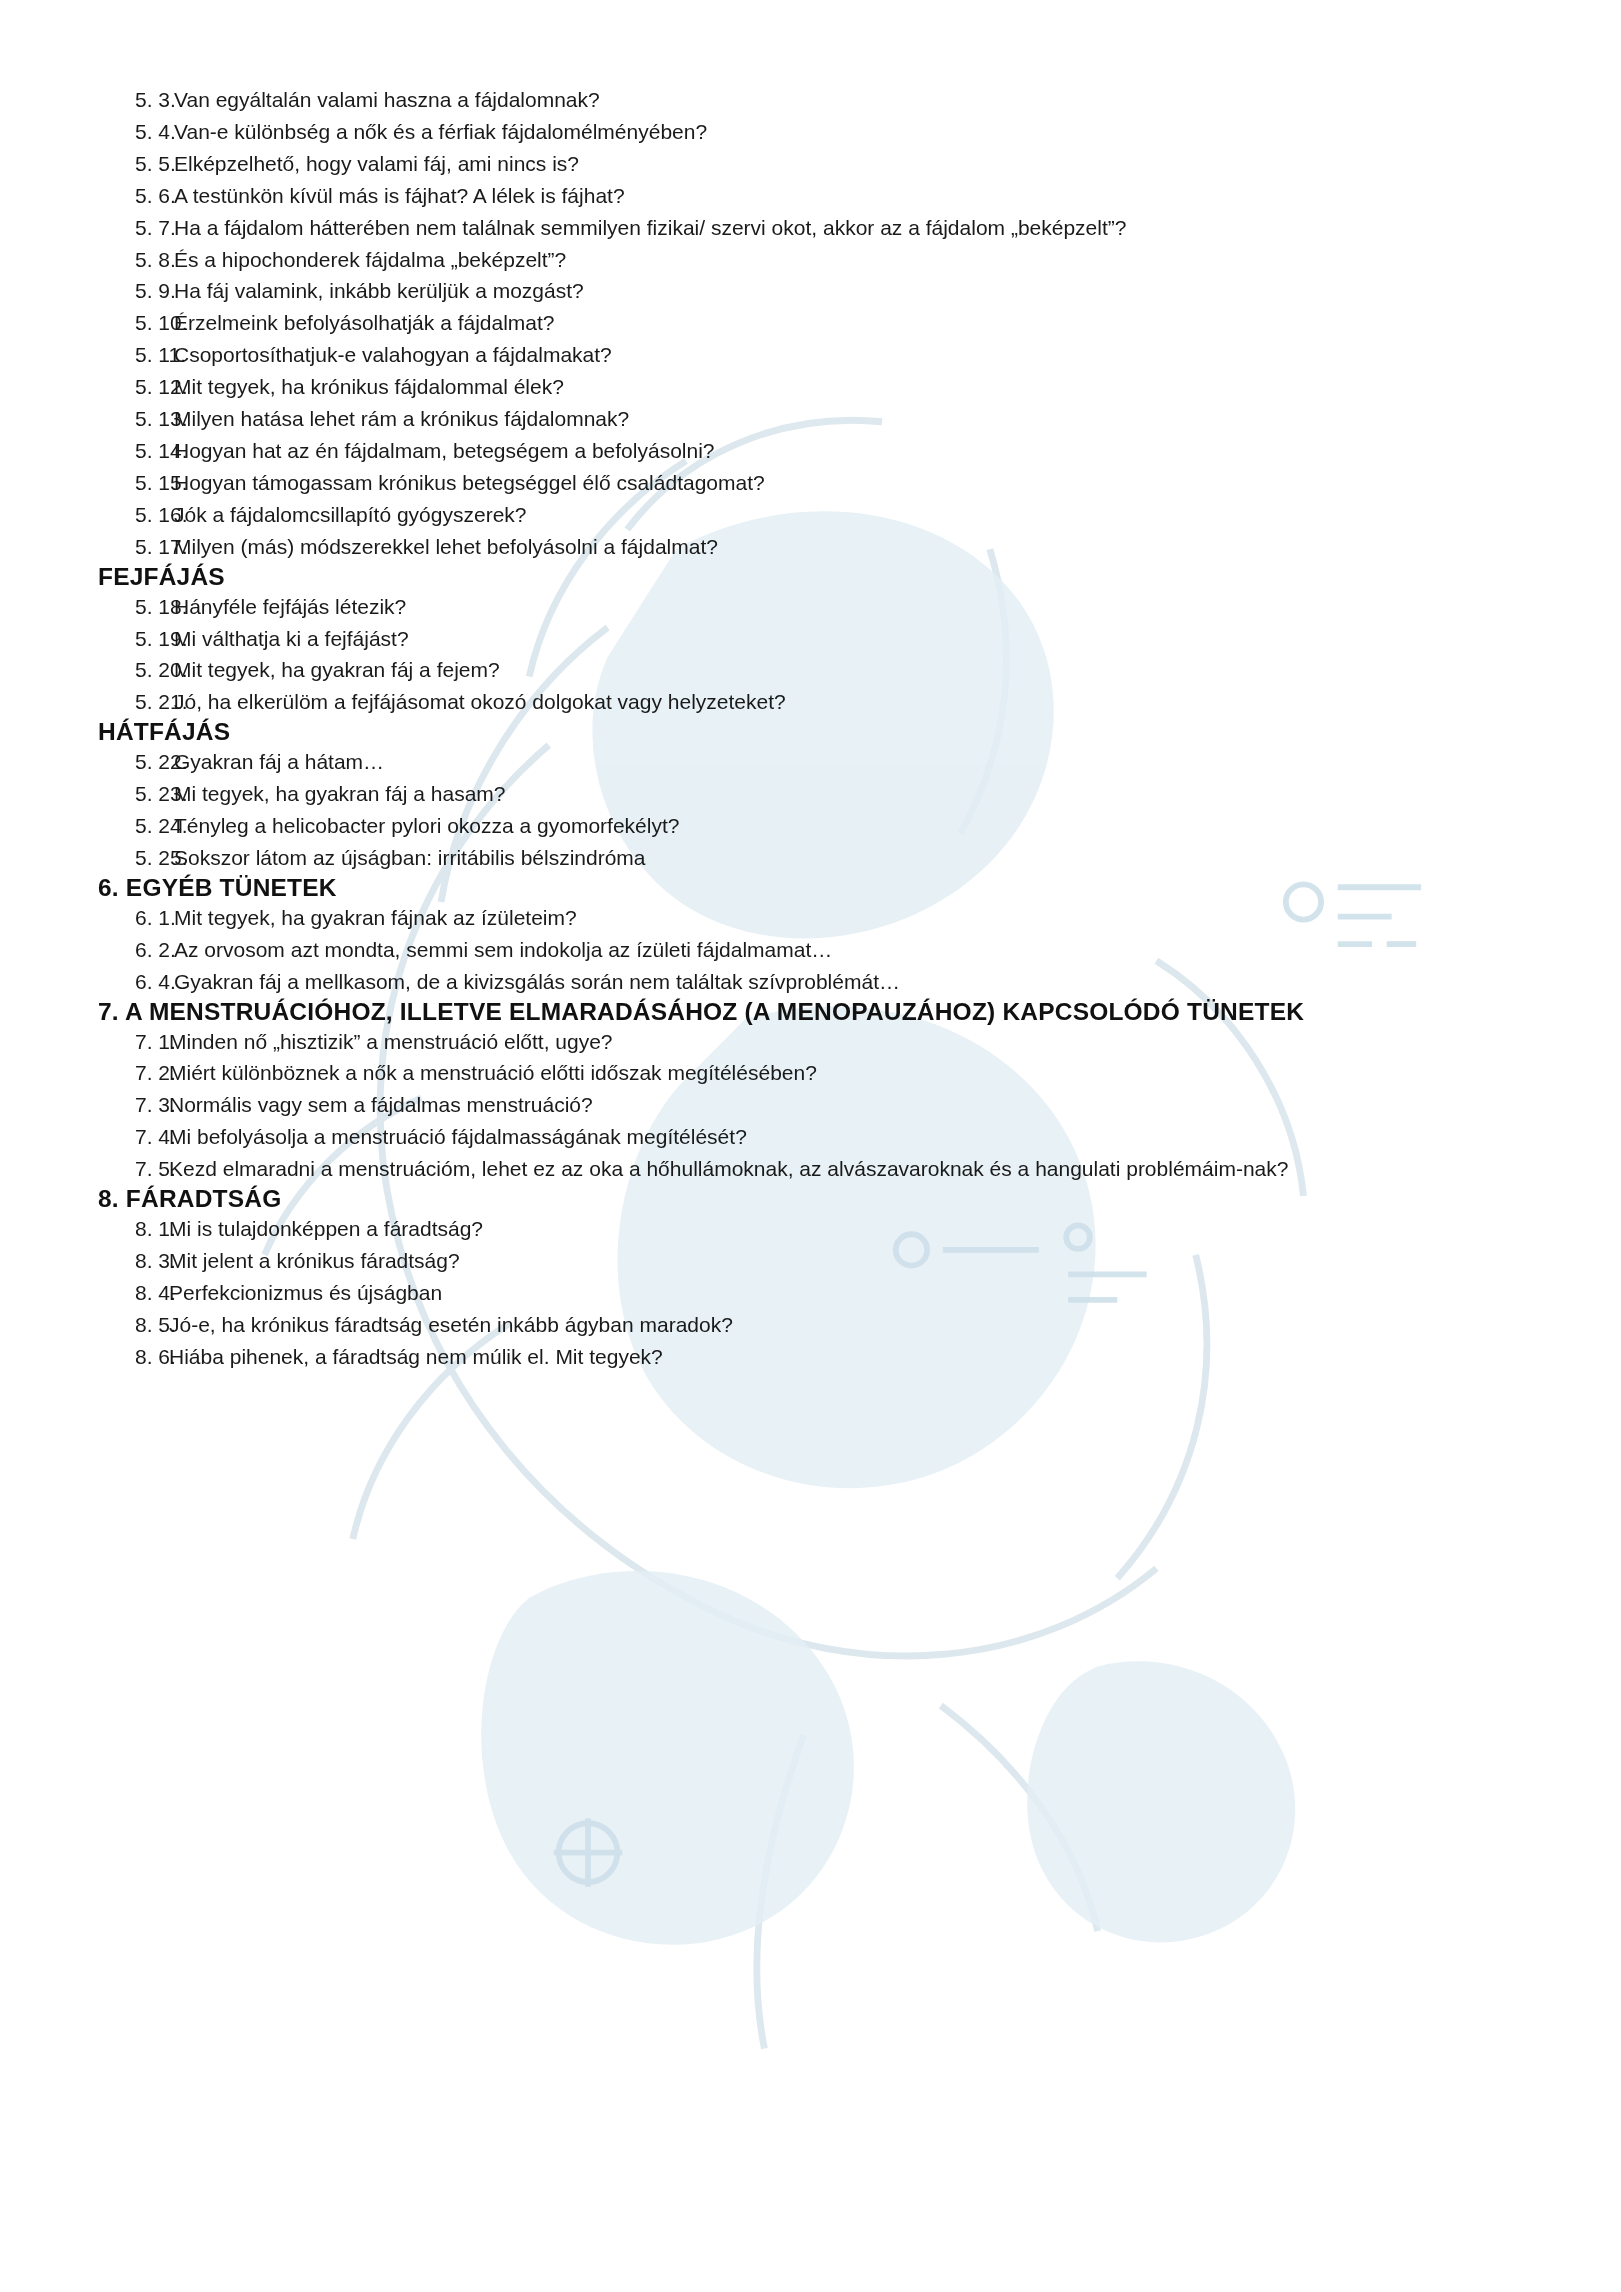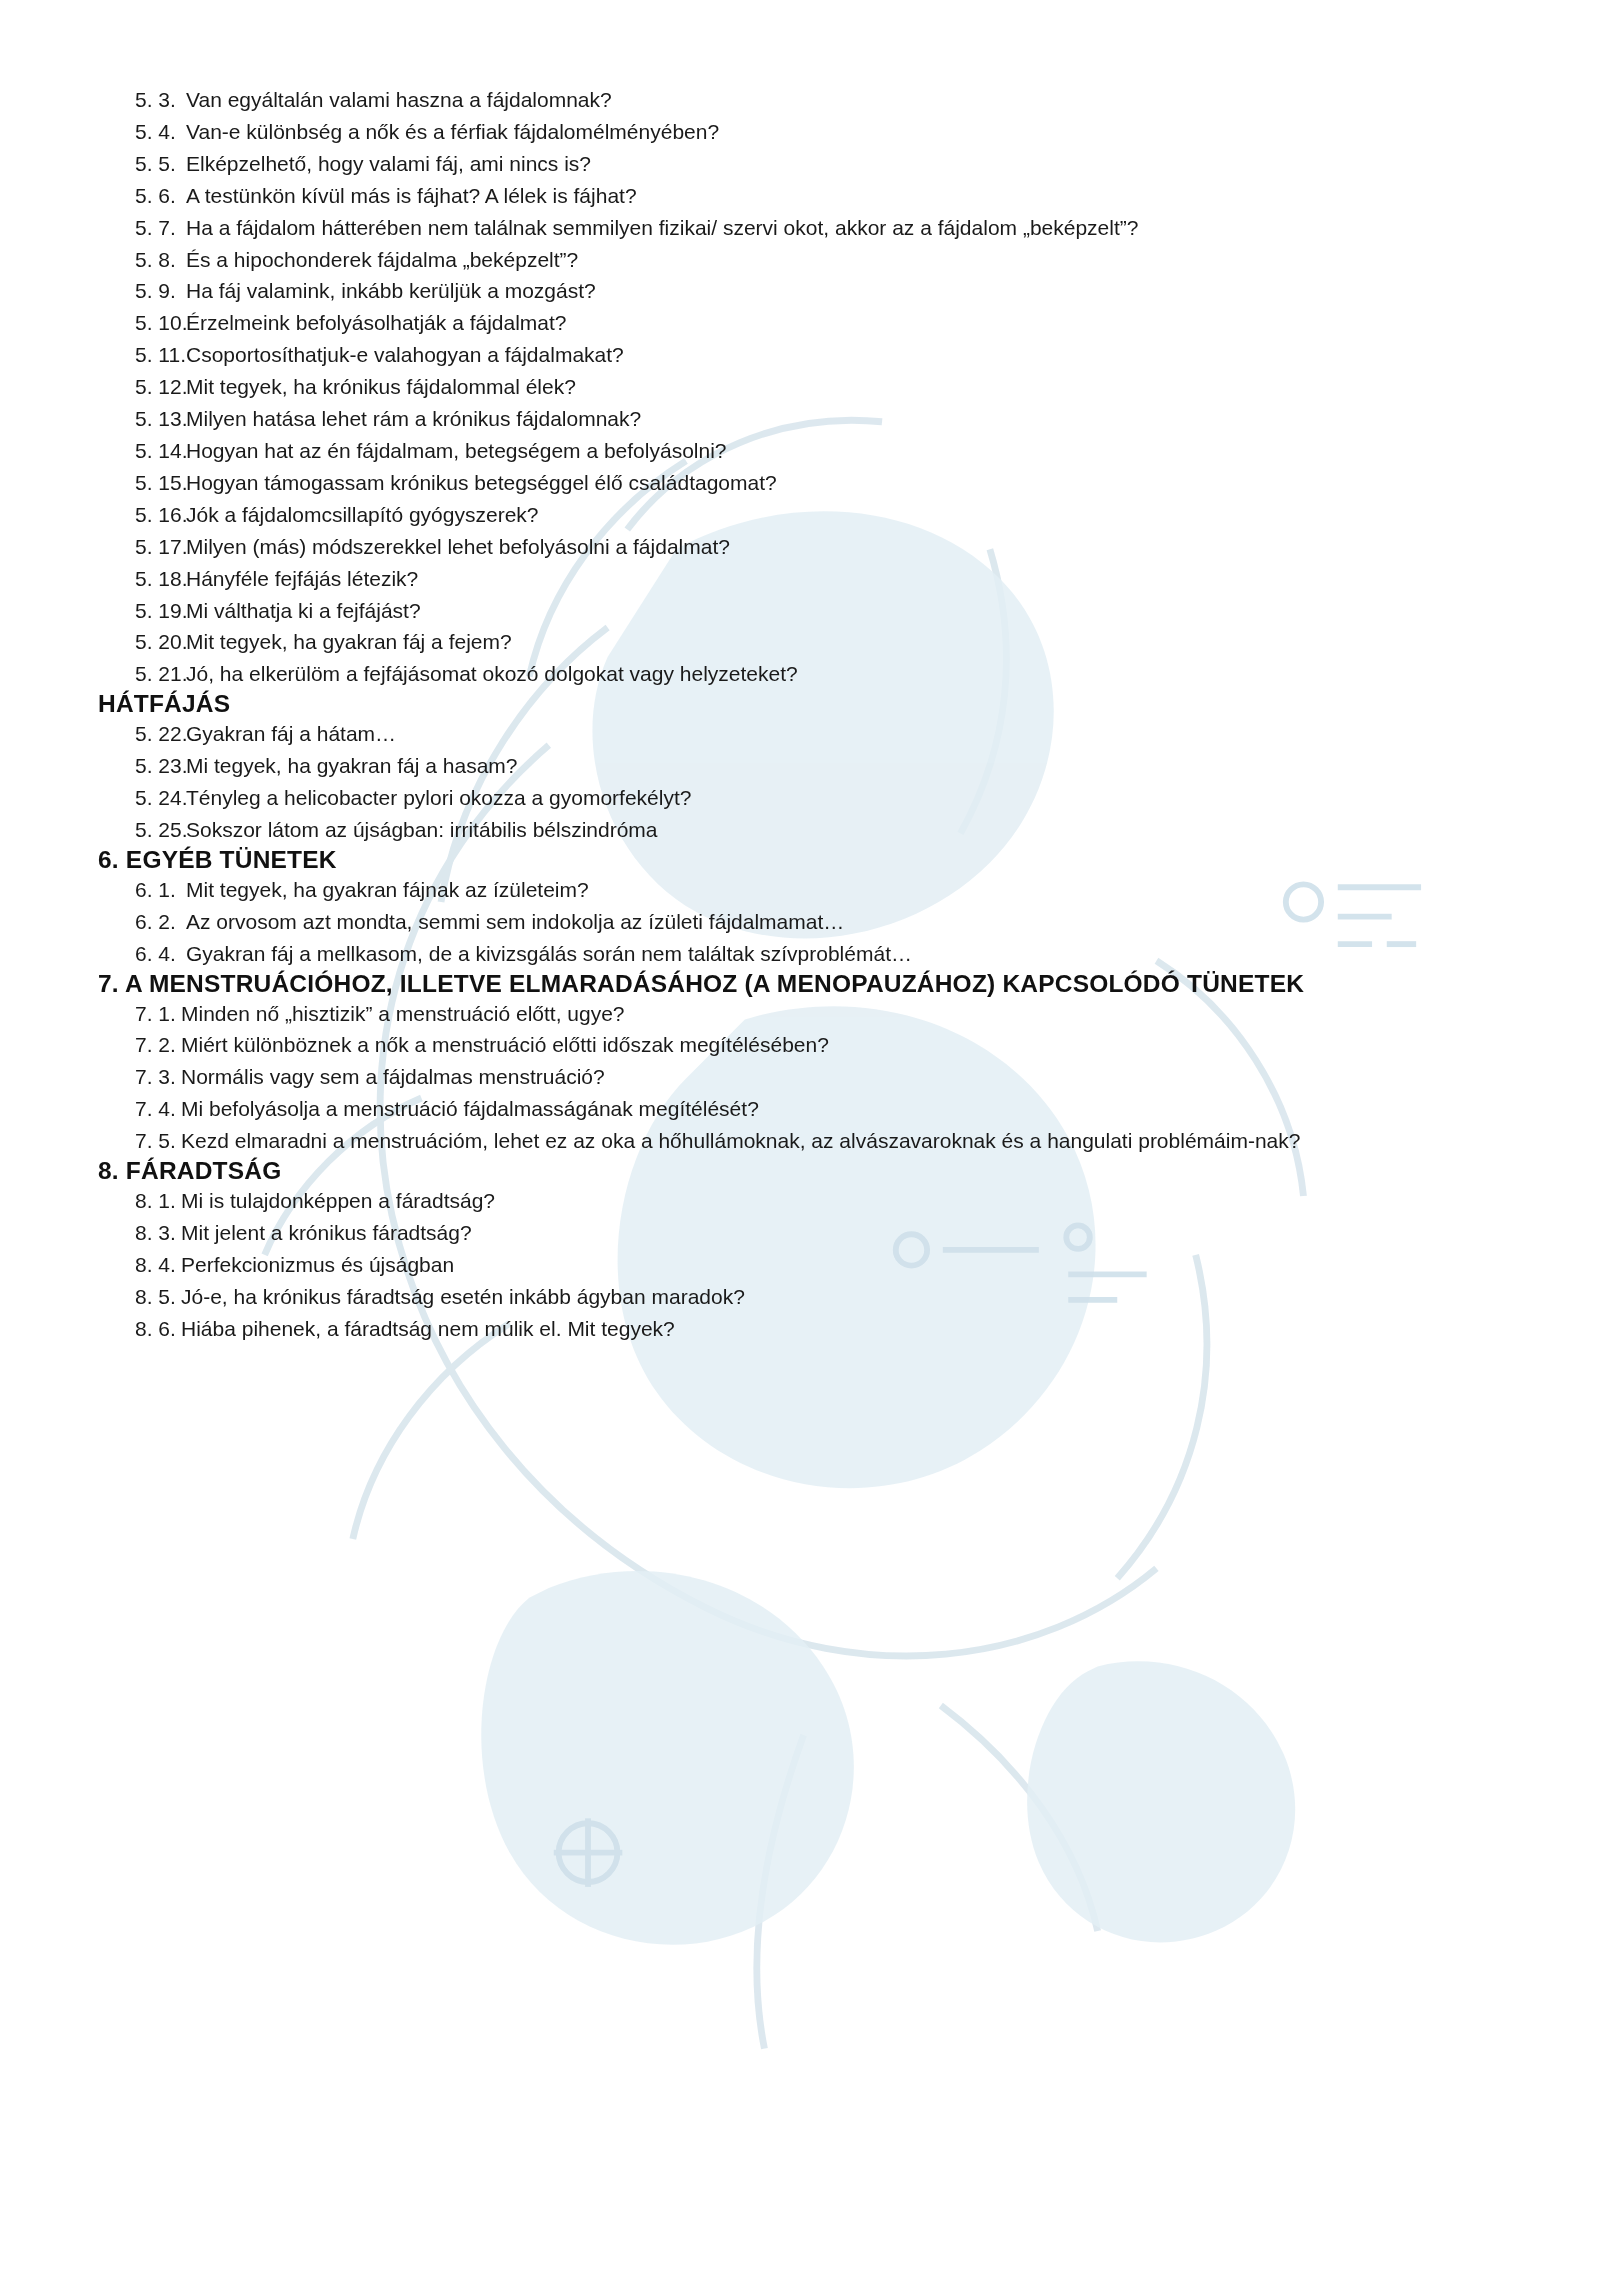--- a/index.html
+++ b/index.html
@@ -40,21 +40,20 @@
     margin: 0;
     padding: 0;
   }
   .qitem {
     display: flex;
     align-items: flex-start;
     font-size: 21px;
     line-height: 1.52;
     color: #1a1a1a;
     margin: 0;
-    gap: 12px;
   }
   .qnum {
     flex: 0 0 auto;
     width: 76px;
     text-align: left;
     padding-left: 37px;
     box-sizing: border-box;
     white-space: nowrap;
   }
   .qtext {
@@ -192,20 +191,21 @@
     <li class="qitem">
         <span class="qnum">5. 16.</span>
         <span class="qtext">Jók a fájdalomcsillapító gyógyszerek?</span>
       </li>
     <li class="qitem">
         <span class="qnum">5. 17.</span>
         <span class="qtext">Milyen (más) módszerekkel lehet befolyásolni a fájdalmat?</span>
       </li>
   </ul>
 
+  <h2 class="section sec-head sub">FEJFÁJÁS</h2>
   <ul class="qlist">
     <li class="qitem">
         <span class="qnum">5. 18.</span>
         <span class="qtext">Hányféle fejfájás létezik?</span>
       </li>
     <li class="qitem">
         <span class="qnum">5. 19.</span>
         <span class="qtext">Mi válthatja ki a fejfájást?</span>
       </li>
     <li class="qitem">

